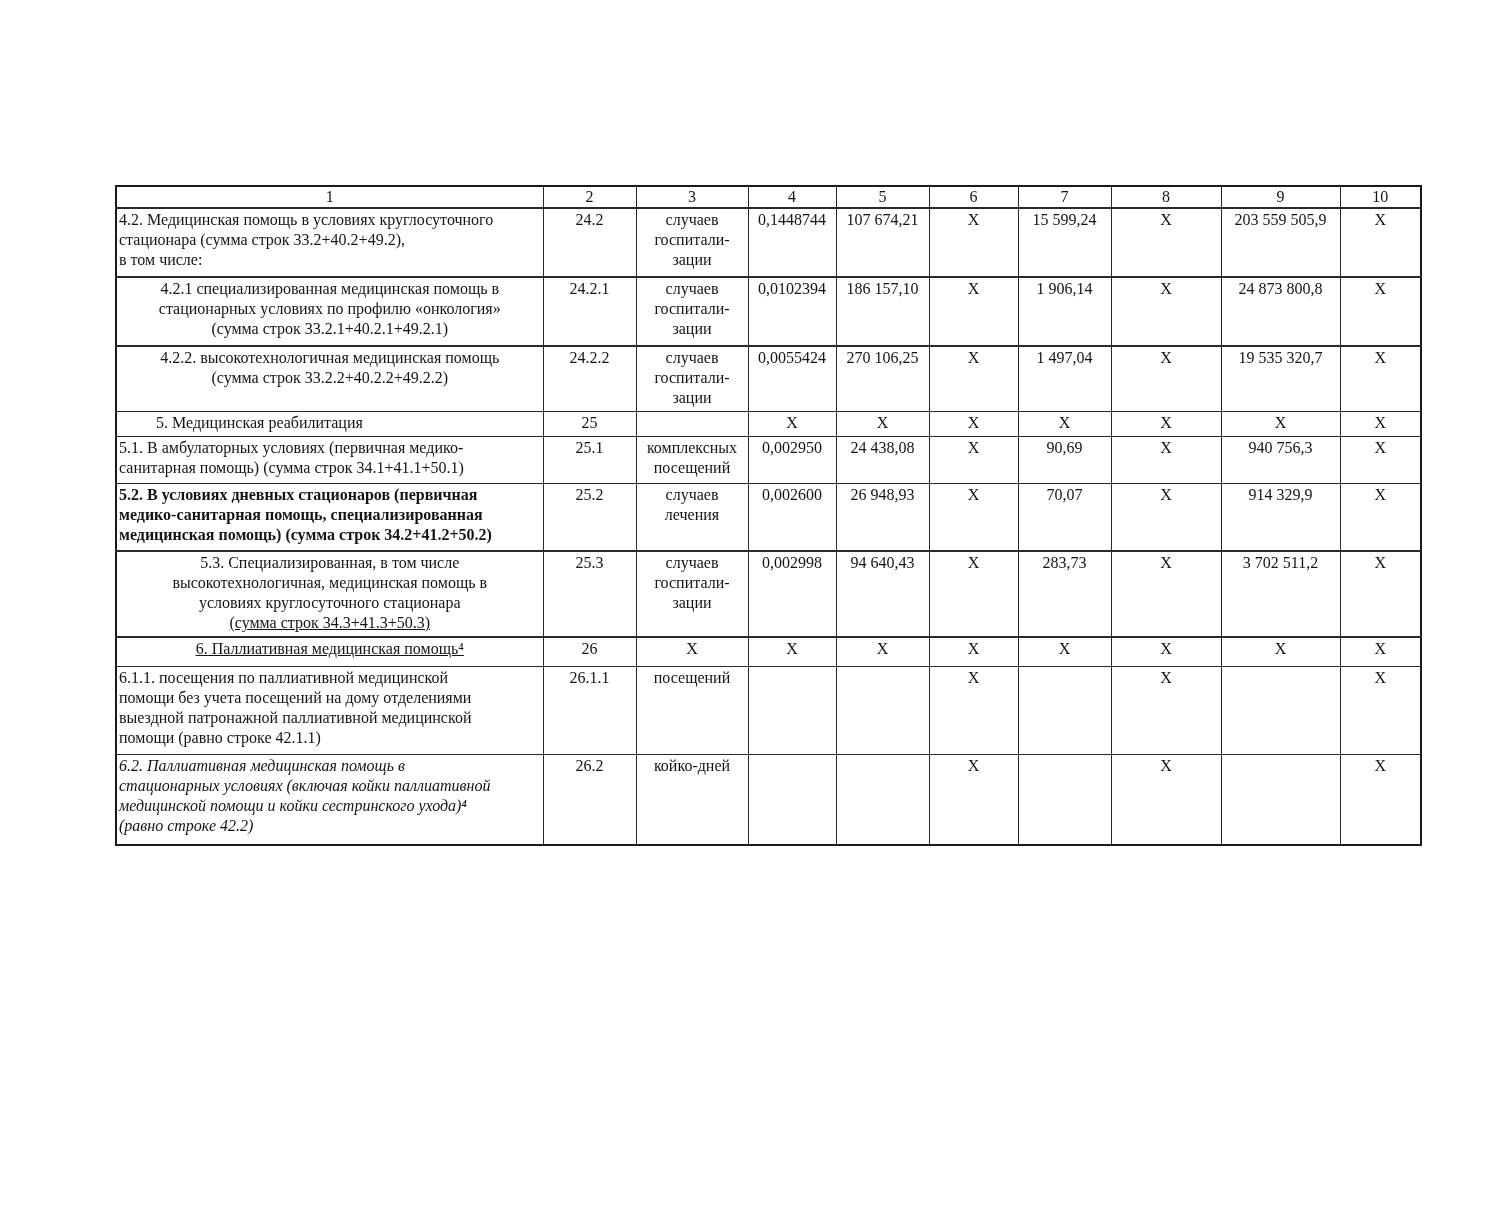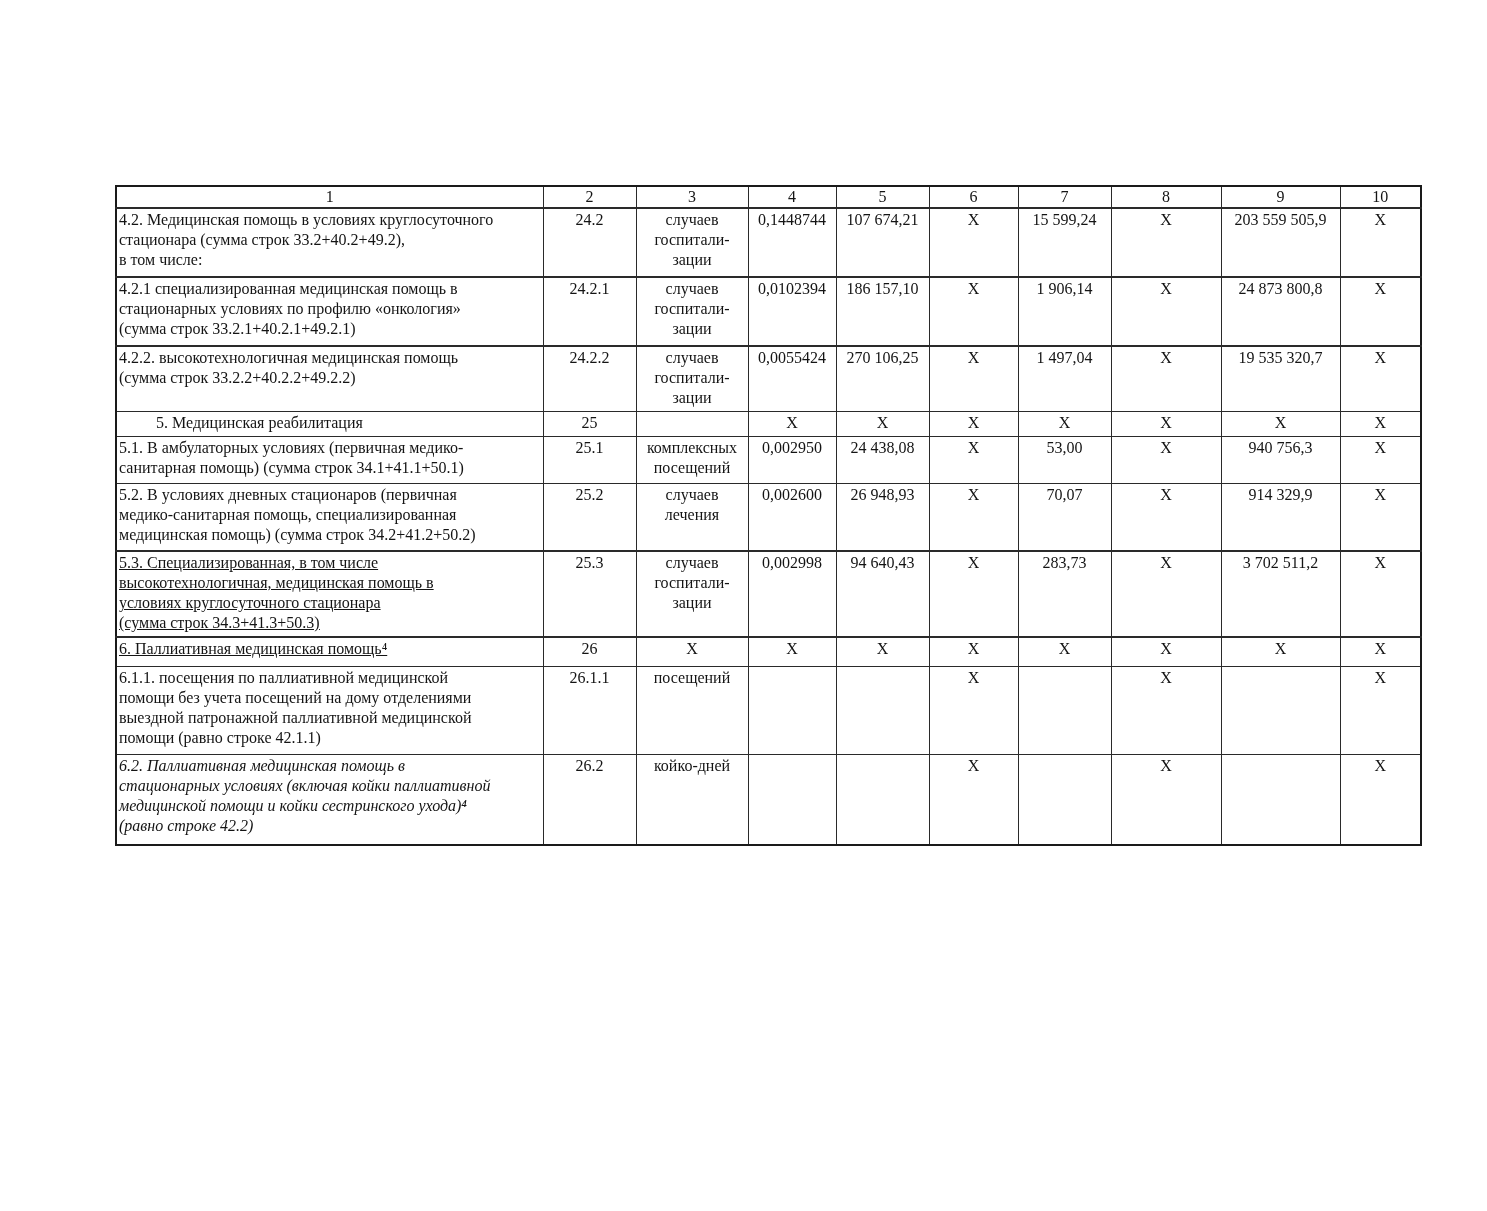--- a/index.html
+++ b/index.html
@@ -38,21 +38,21 @@
   }
   td.label-cell{
     text-align:left;
     white-space:pre-line;
     padding-left:3px;
     padding-right:2px;
     margin-left:44px;
   }
   td.c{text-align:center;}
   td.unit-cell{white-space:pre-line;margin-left:43px;}
-  tr.bt2 td{border-top-width:2px;}
+  tr.bt2 td{border-top-width:2px;text-align:center;}
   th.bl2, td.bl2{border-left-width:2px;}
   .u{text-decoration:underline;}
 </style>
 </head>
 <body>
 
 <div class="page">
   <table class="volumes">
     <colgroup>
       <col style="width:427px">
@@ -142,42 +142,42 @@
         </tr>
         <tr>
           <td class="label-cell" style="height: 44px;"><span>5.1. В амбулаторных условиях (первичная медико-
 санитарная помощь) (сумма строк 34.1+41.1+50.1)</span></td>
           <td class="c bl2">25.1</td>
           <td class="c unit-cell">комплексных
 посещений</td>
           <td class="c bl2">0,002950</td>
           <td class="c">24 438,08</td>
           <td class="c">X</td>
-          <td class="c">53,00</td>
+          <td class="c">90,69</td>
           <td class="c">X</td>
           <td class="c">940 756,3</td>
           <td class="c bl2">X</td>
         </tr>
         <tr>
-          <td class="label-cell" style="height: 64px;"><span>5.2. В условиях дневных стационаров (первичная
+          <td class="label-cell" style="height: 64px; font-weight: bold;"><span>5.2. В условиях дневных стационаров (первичная
 медико-санитарная помощь, специализированная
 медицинская помощь) (сумма строк 34.2+41.2+50.2)</span></td>
           <td class="c bl2">25.2</td>
           <td class="c unit-cell">случаев
 лечения</td>
           <td class="c bl2">0,002600</td>
           <td class="c">26 948,93</td>
           <td class="c">X</td>
           <td class="c">70,07</td>
           <td class="c">X</td>
           <td class="c">914 329,9</td>
           <td class="c bl2">X</td>
         </tr>
         <tr class="bt2">
-          <td class="label-cell" style="height: 82px; text-decoration: underline;"><span>5.3. Специализированная, в том числе
+          <td class="label-cell" style="height: 82px;"><span>5.3. Специализированная, в том числе
 высокотехнологичная, медицинская помощь в
 условиях круглосуточного стационара
 </span><span class="u">(сумма строк 34.3+41.3+50.3)</span></td>
           <td class="c bl2">25.3</td>
           <td class="c unit-cell">случаев
 госпитали-
 зации</td>
           <td class="c bl2">0,002998</td>
           <td class="c">94 640,43</td>
           <td class="c">X</td>

